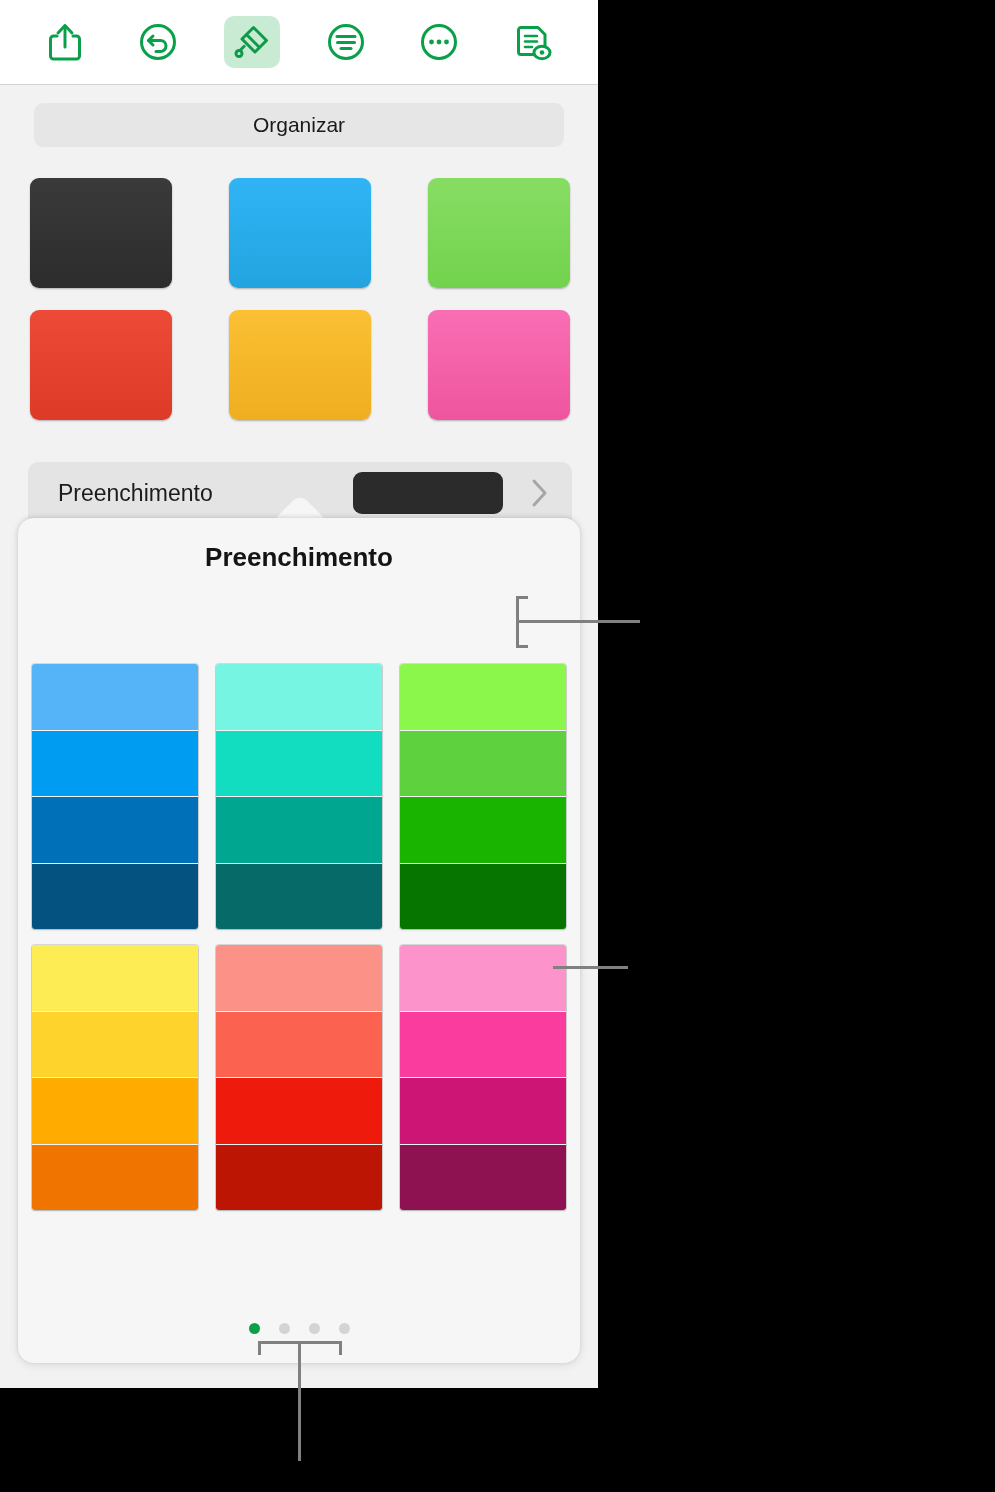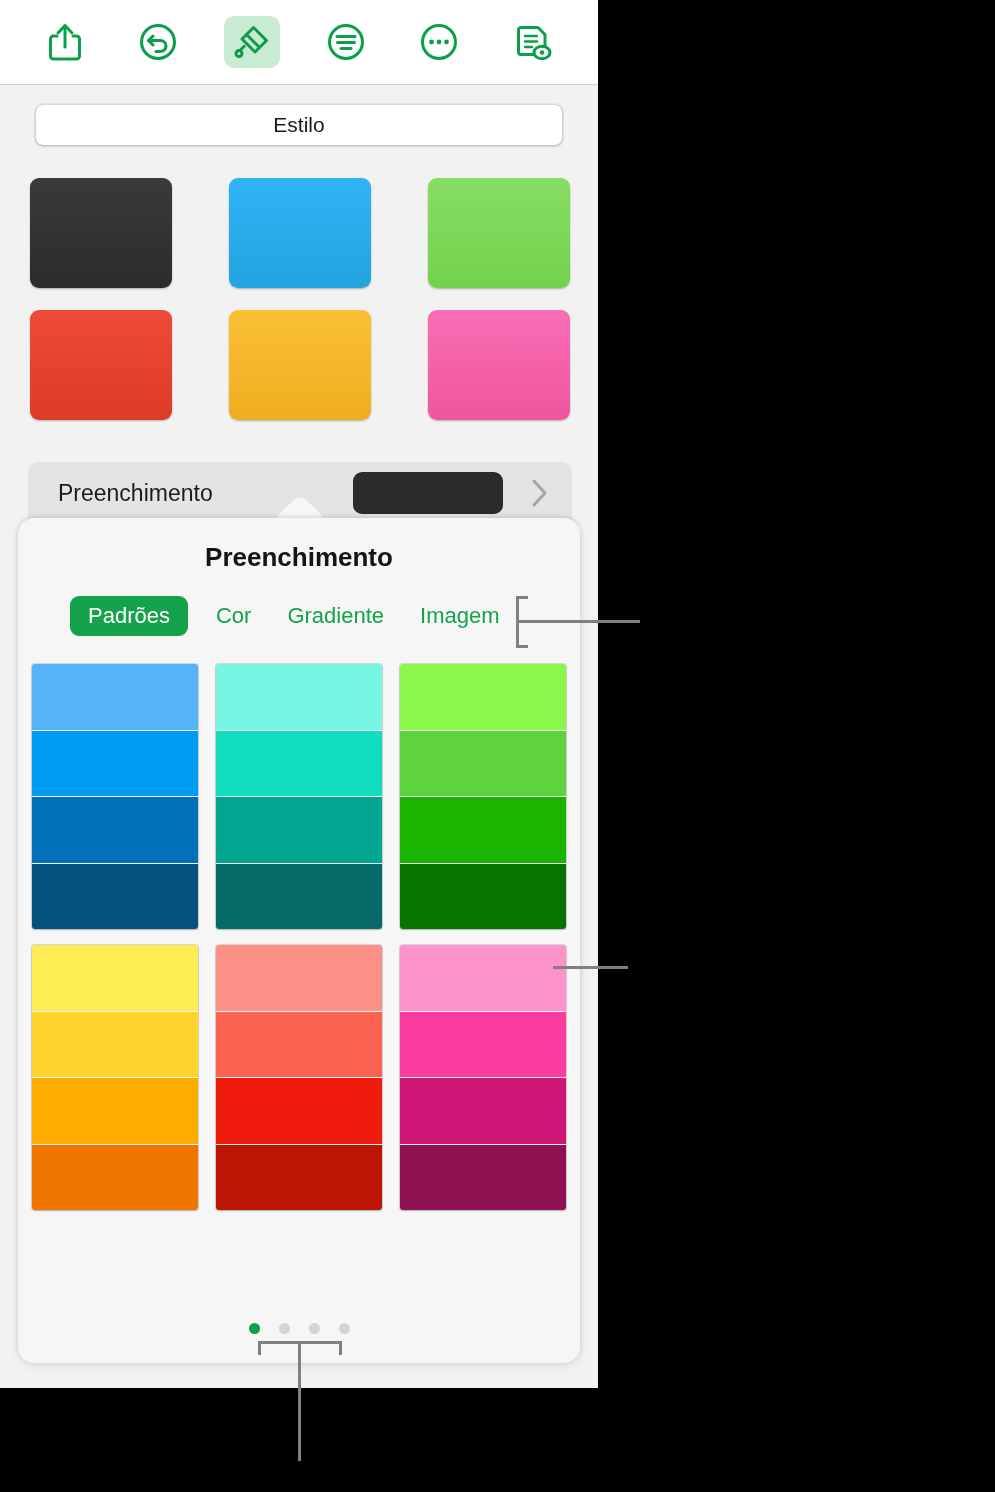--- a/index.html
+++ b/index.html
@@ -154,22 +154,22 @@
                    a2.5 2.5 0 0 1 2.5 -2.5 Z" fill="none" stroke="#0aa04a" stroke-width="3" stroke-linejoin="round"></path>
           <path d="M11 14 H23 M11 19.5 H23 M11 25 H18" stroke="#0aa04a" stroke-width="2.6" stroke-linecap="round"></path>
           <ellipse cx="28" cy="30.5" rx="8" ry="6.2" fill="#fff" stroke="#0aa04a" stroke-width="3"></ellipse>
           <circle cx="28" cy="30.5" r="2.3" fill="#0aa04a"></circle>
         </svg>
       </span>
     </div>
   </div>
 
   <div id="segwrap">
-    <div class="seg sel">
-      <span>Estilo</span>
+    <div class="seg">
+      <span>Organizar</span>
     </div>
   </div>
 
   <div id="styles">
     <div class="srow">
       <div class="sw" id="sw0" style="background: linear-gradient(rgb(58, 58, 58) 0%, rgb(44, 44, 44) 100%);"></div>
       <div class="sw" id="sw1" style="background: linear-gradient(rgb(49, 180, 245) 0%, rgb(34, 164, 224) 100%);"></div>
       <div class="sw" id="sw2" style="background: linear-gradient(rgb(135, 221, 99) 0%, rgb(114, 210, 77) 100%);"></div>
     </div>
     <div class="srow">
@@ -189,26 +189,20 @@
     </div>
   </div>
 
   <div id="poparrow">
       <i></i>
     </div>
 
   <div id="pop">
     <div id="poptitle">Preenchimento</div>
 
-    <div id="ftypes">
-      <div class="ft sel">Padrões</div>
-      <div class="ft">Cor</div>
-      <div class="ft">Gradiente</div>
-      <div class="ft">Imagem</div>
-    </div>
 
     <div id="pats">
       <div class="prow">
         <div class="pat" id="pat0">
             <div class="band" style="background: rgb(85, 180, 247);"></div>
             <div class="band" style="background: rgb(0, 156, 242);"></div>
             <div class="band" style="background: rgb(0, 113, 184);"></div>
             <div class="band" style="background: rgb(4, 82, 127);"></div>
           </div>
         <div class="pat" id="pat1">

